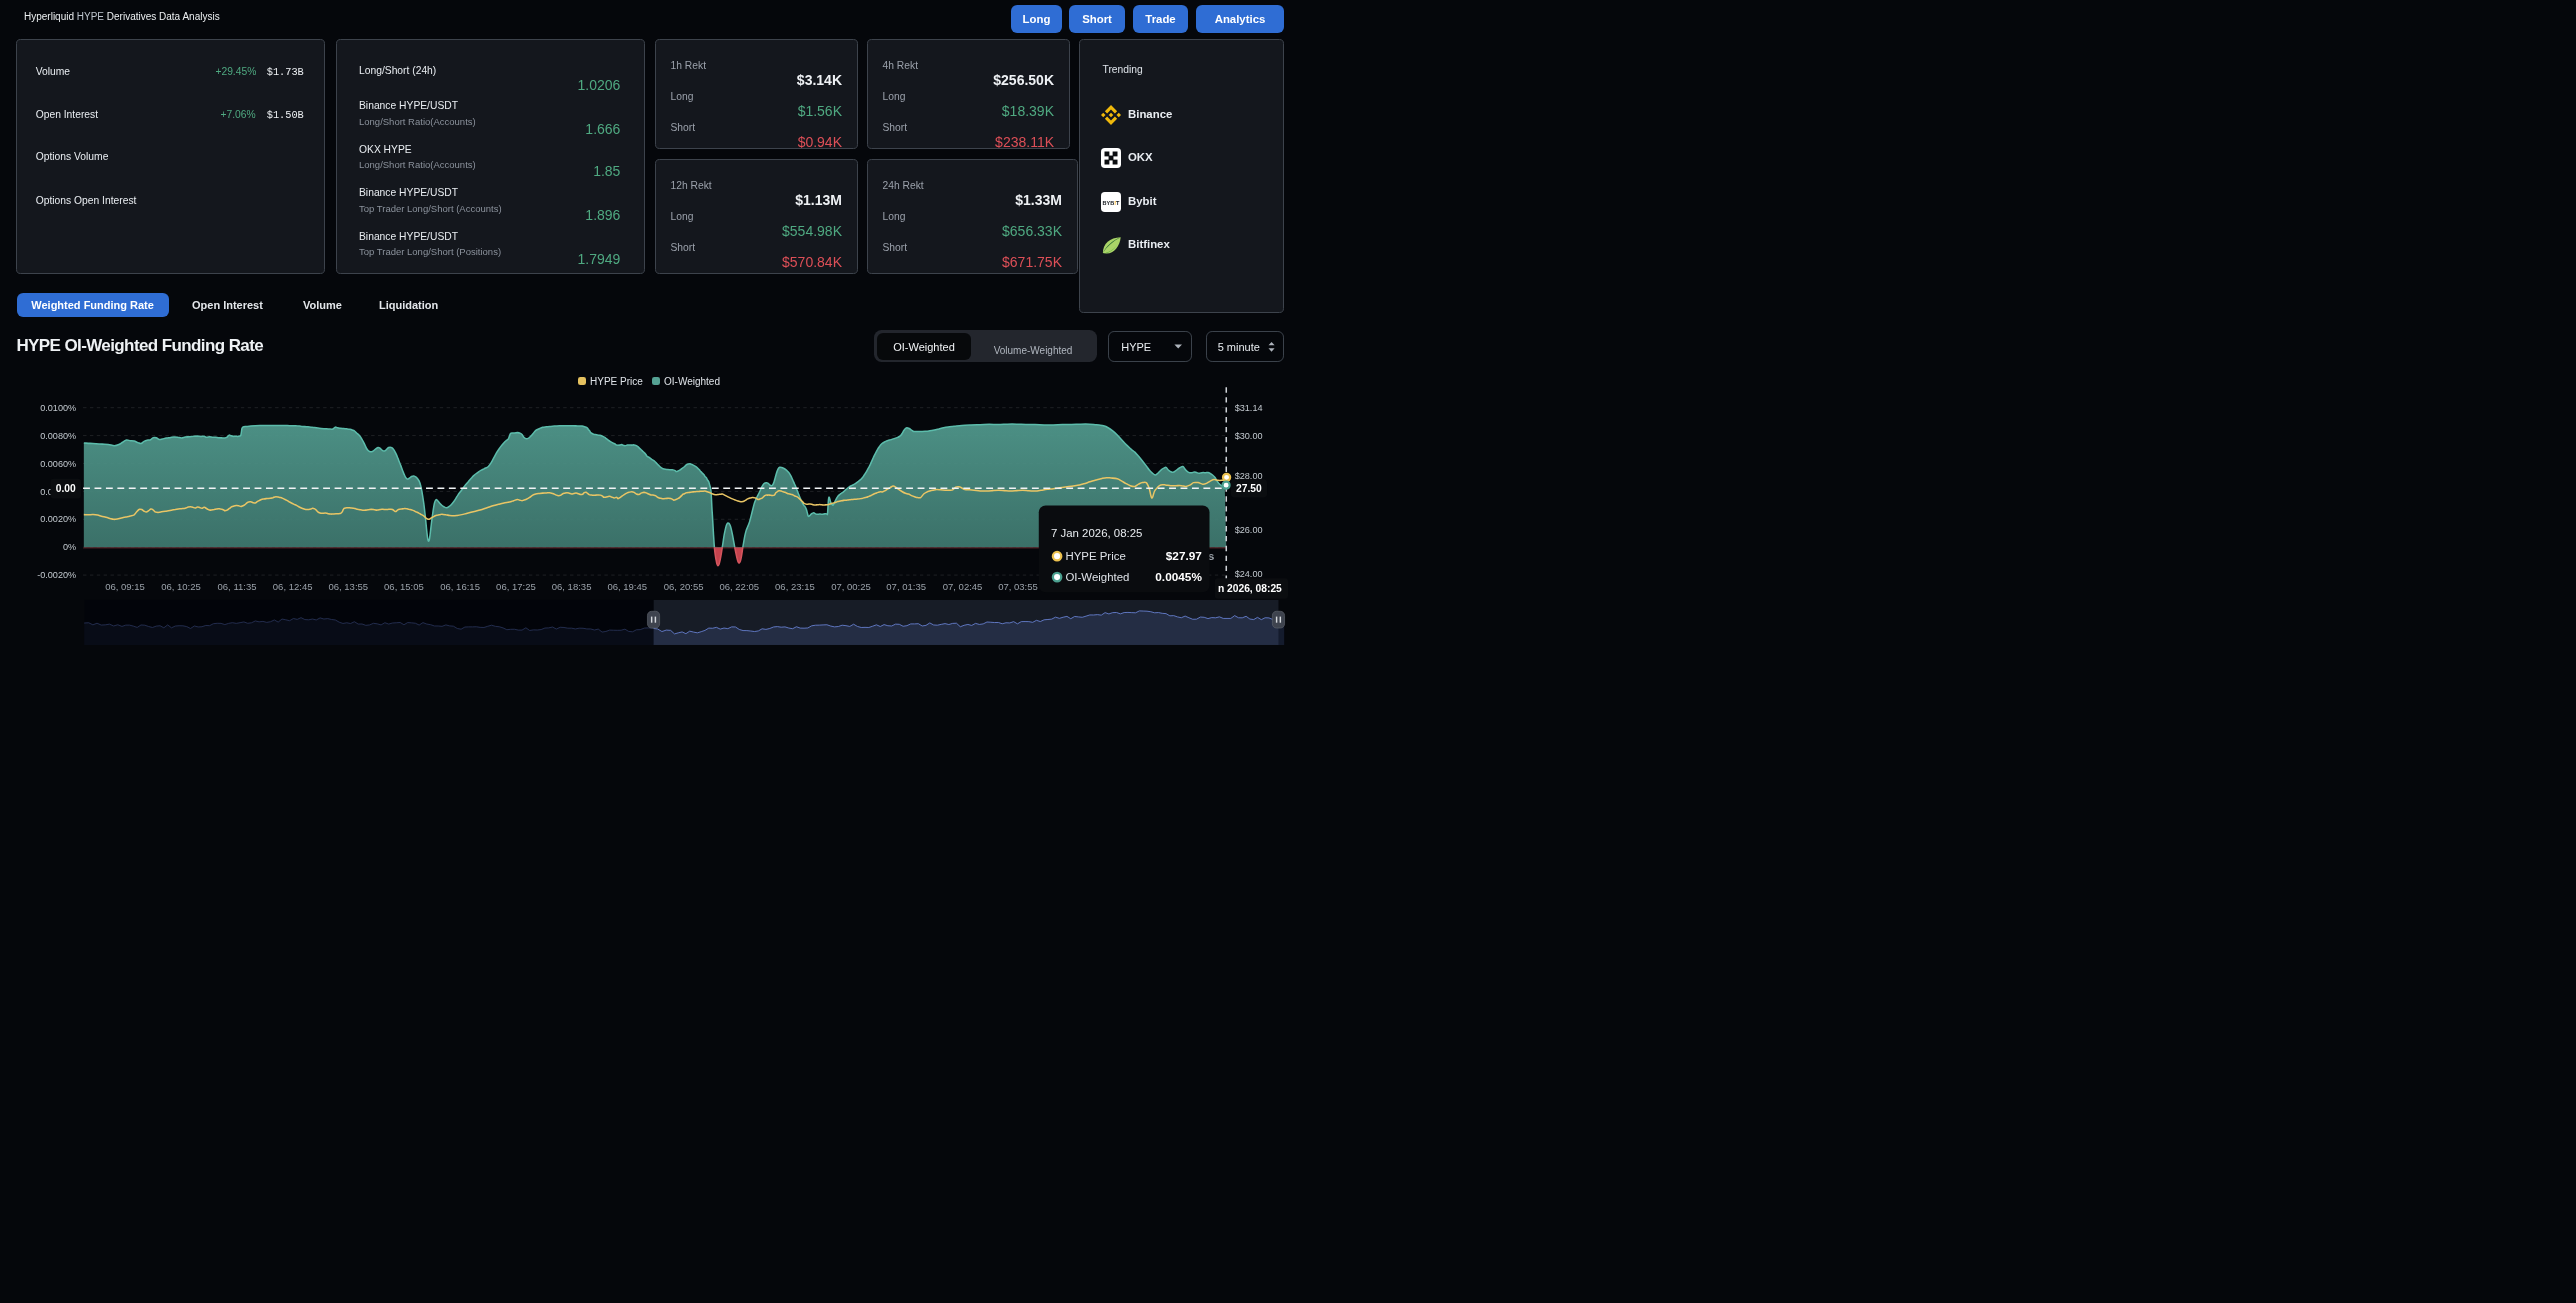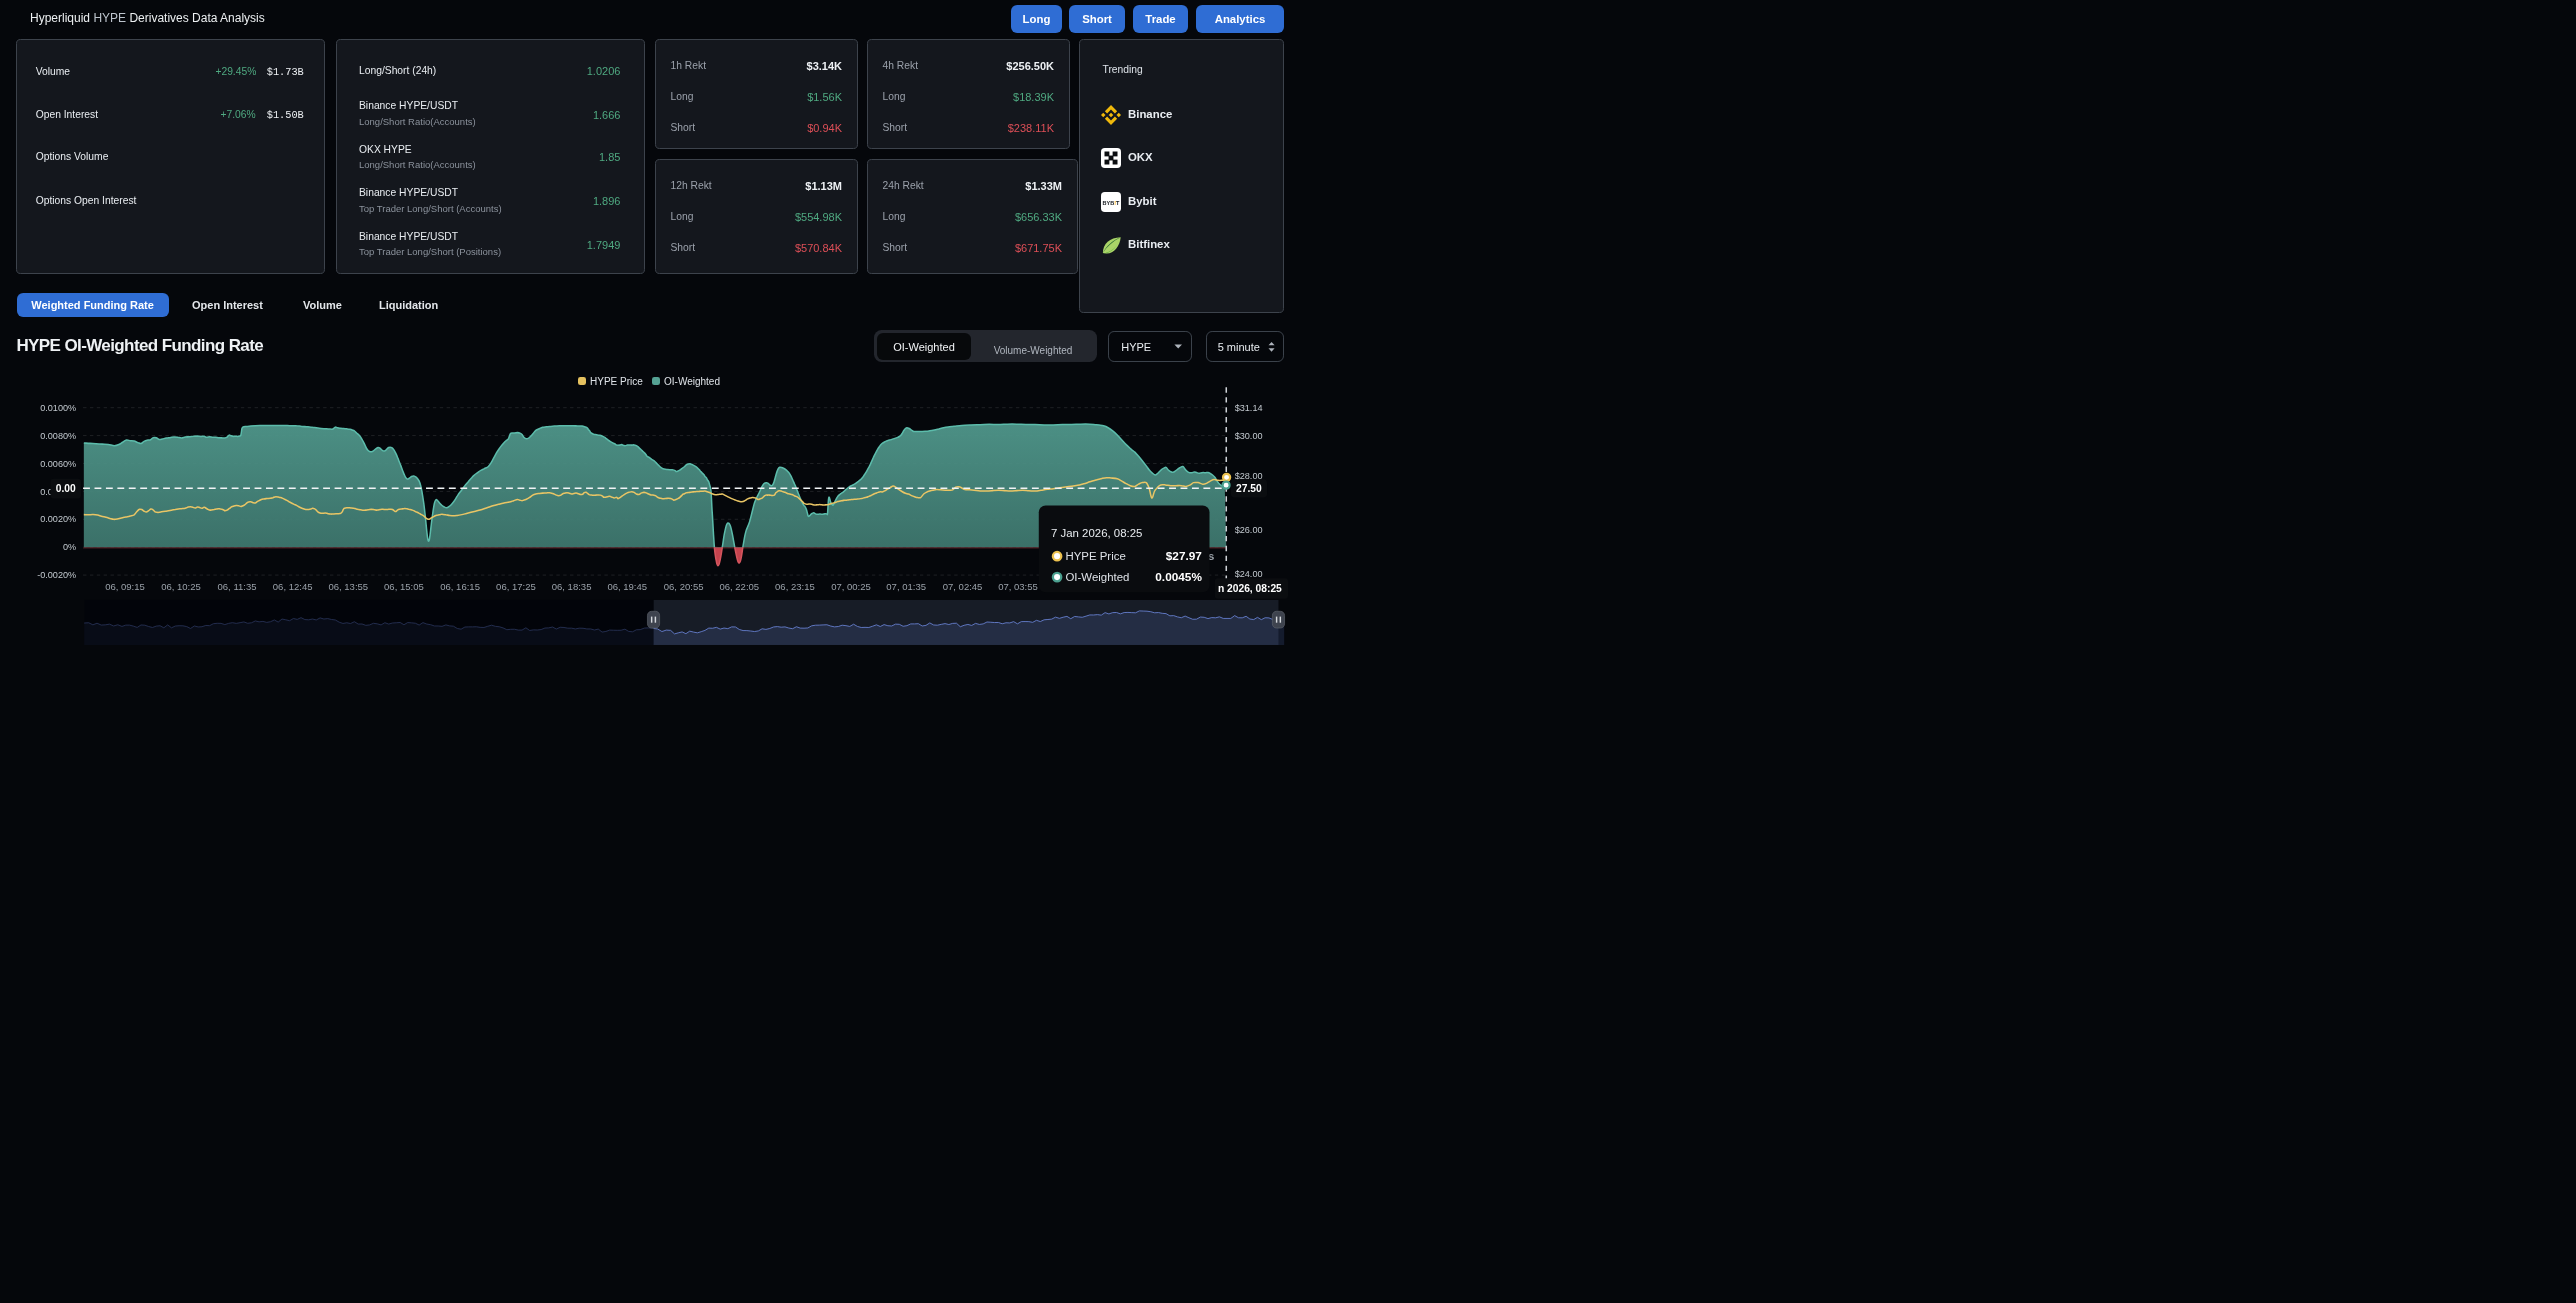--- a/index.html
+++ b/index.html
@@ -1,21 +1,21 @@
 <!DOCTYPE html>
 <html style="font-size:12.2px"><head><meta charset="utf-8">
 <style>
 * { margin:0; padding:0; box-sizing:border-box; }
 html,body { width:1288px; height:652px; background:#05070b; overflow:hidden;
   font-family:"Liberation Sans", sans-serif; }
 .panel { position:absolute; background:#14171d; border:0.8px solid #3d434c; border-radius:4.6px; }
 .lbl { position:absolute; font-size:10.3px; color:#e9edf1; }
 .sub { position:absolute; font-size:9.5px; color:#8b929c; }
 .glbl { position:absolute; font-size:10.3px; color:#9ba1ab; }
-.val { position:absolute; font-size:11px; }
+.val { position:absolute; font-size:14px;margin-top:12px; }
 .green { color:#4fa981; }
 .red { color:#dd4f57; }
 .white { color:#eef1f4; font-weight:700; }
 .pct { position:absolute; font-size:10.3px; color:#4fa981; }
 .usd { position:absolute; font-size:10.3px; color:#eef1f4;font-family:Liberation Mono, monospace; }
 .btn { position:absolute; top:4.6px; height:28.5px; background:#2f6dd4; color:#fff;
   font-weight:700; font-size:11.4px; border-radius:6.1px; display:flex; align-items:center;
   justify-content:center; }
 .tab { position:absolute; top:293px; height:24.4px; font-weight:700; font-size:11px;
   color:#e3e6ea; display:flex; align-items:center; }
@@ -25,21 +25,21 @@
 .ayl { font-size:12px; fill:#c3c9cf; font-family:"Liberation Sans",sans-serif; }
 .axl { font-size:12.5px; fill:#9aa1a9; font-family:"Liberation Sans",sans-serif; }
 .badge { font-size:13.5px; font-weight:700; fill:#ffffff; font-family:"Liberation Sans",sans-serif; }
 .ttt { font-size:15px; fill:#e8ecf0; font-family:"Liberation Sans",sans-serif; }
 .ttl { font-size:15px; fill:#dfe3e8; font-family:"Liberation Sans",sans-serif; }
 .ttv { font-size:15.5px; font-weight:700; fill:#ffffff; font-family:"Liberation Sans",sans-serif; }
 .leg { position:absolute; font-size:10px; color:#dfe3e8; }
 .sq { position:absolute; width:8.4px; height:8.4px; border-radius:2.3px; }
 </style></head>
 <body>
-<div style="position:absolute;left:30px;top:11px;font-size:12px;color:#edf0f2">Hyperliquid <span style="color:#bdc4cd">HYPE</span> Derivatives Data Analysis</div>
+<div style="position:absolute;left:24px;top:11px;font-size:10px;color:#edf0f2">Hyperliquid <span style="color:#bdc4cd">HYPE</span> Derivatives Data Analysis</div>
 <div class="btn" style="left:1011px;width:51px">Long</div>
 <div class="btn" style="left:1069px;width:56px">Short</div>
 <div class="btn" style="left:1133px;width:55px">Trade</div>
 <div class="btn" style="left:1196px;width:88px">Analytics</div>
 
 <div class="panel" style="left:16.4px;top:39px;width:309px;height:235px">
   <div class="lbl" style="left:18.3px;top:25.5px">Volume</div>
   <div class="pct" style="left:198px;top:25.5px">+29.45%</div>
   <div class="usd" style="right:20.6px;top:25.5px">$1.73B</div>
   <div class="lbl" style="left:18.3px;top:69px">Open Interest</div>

